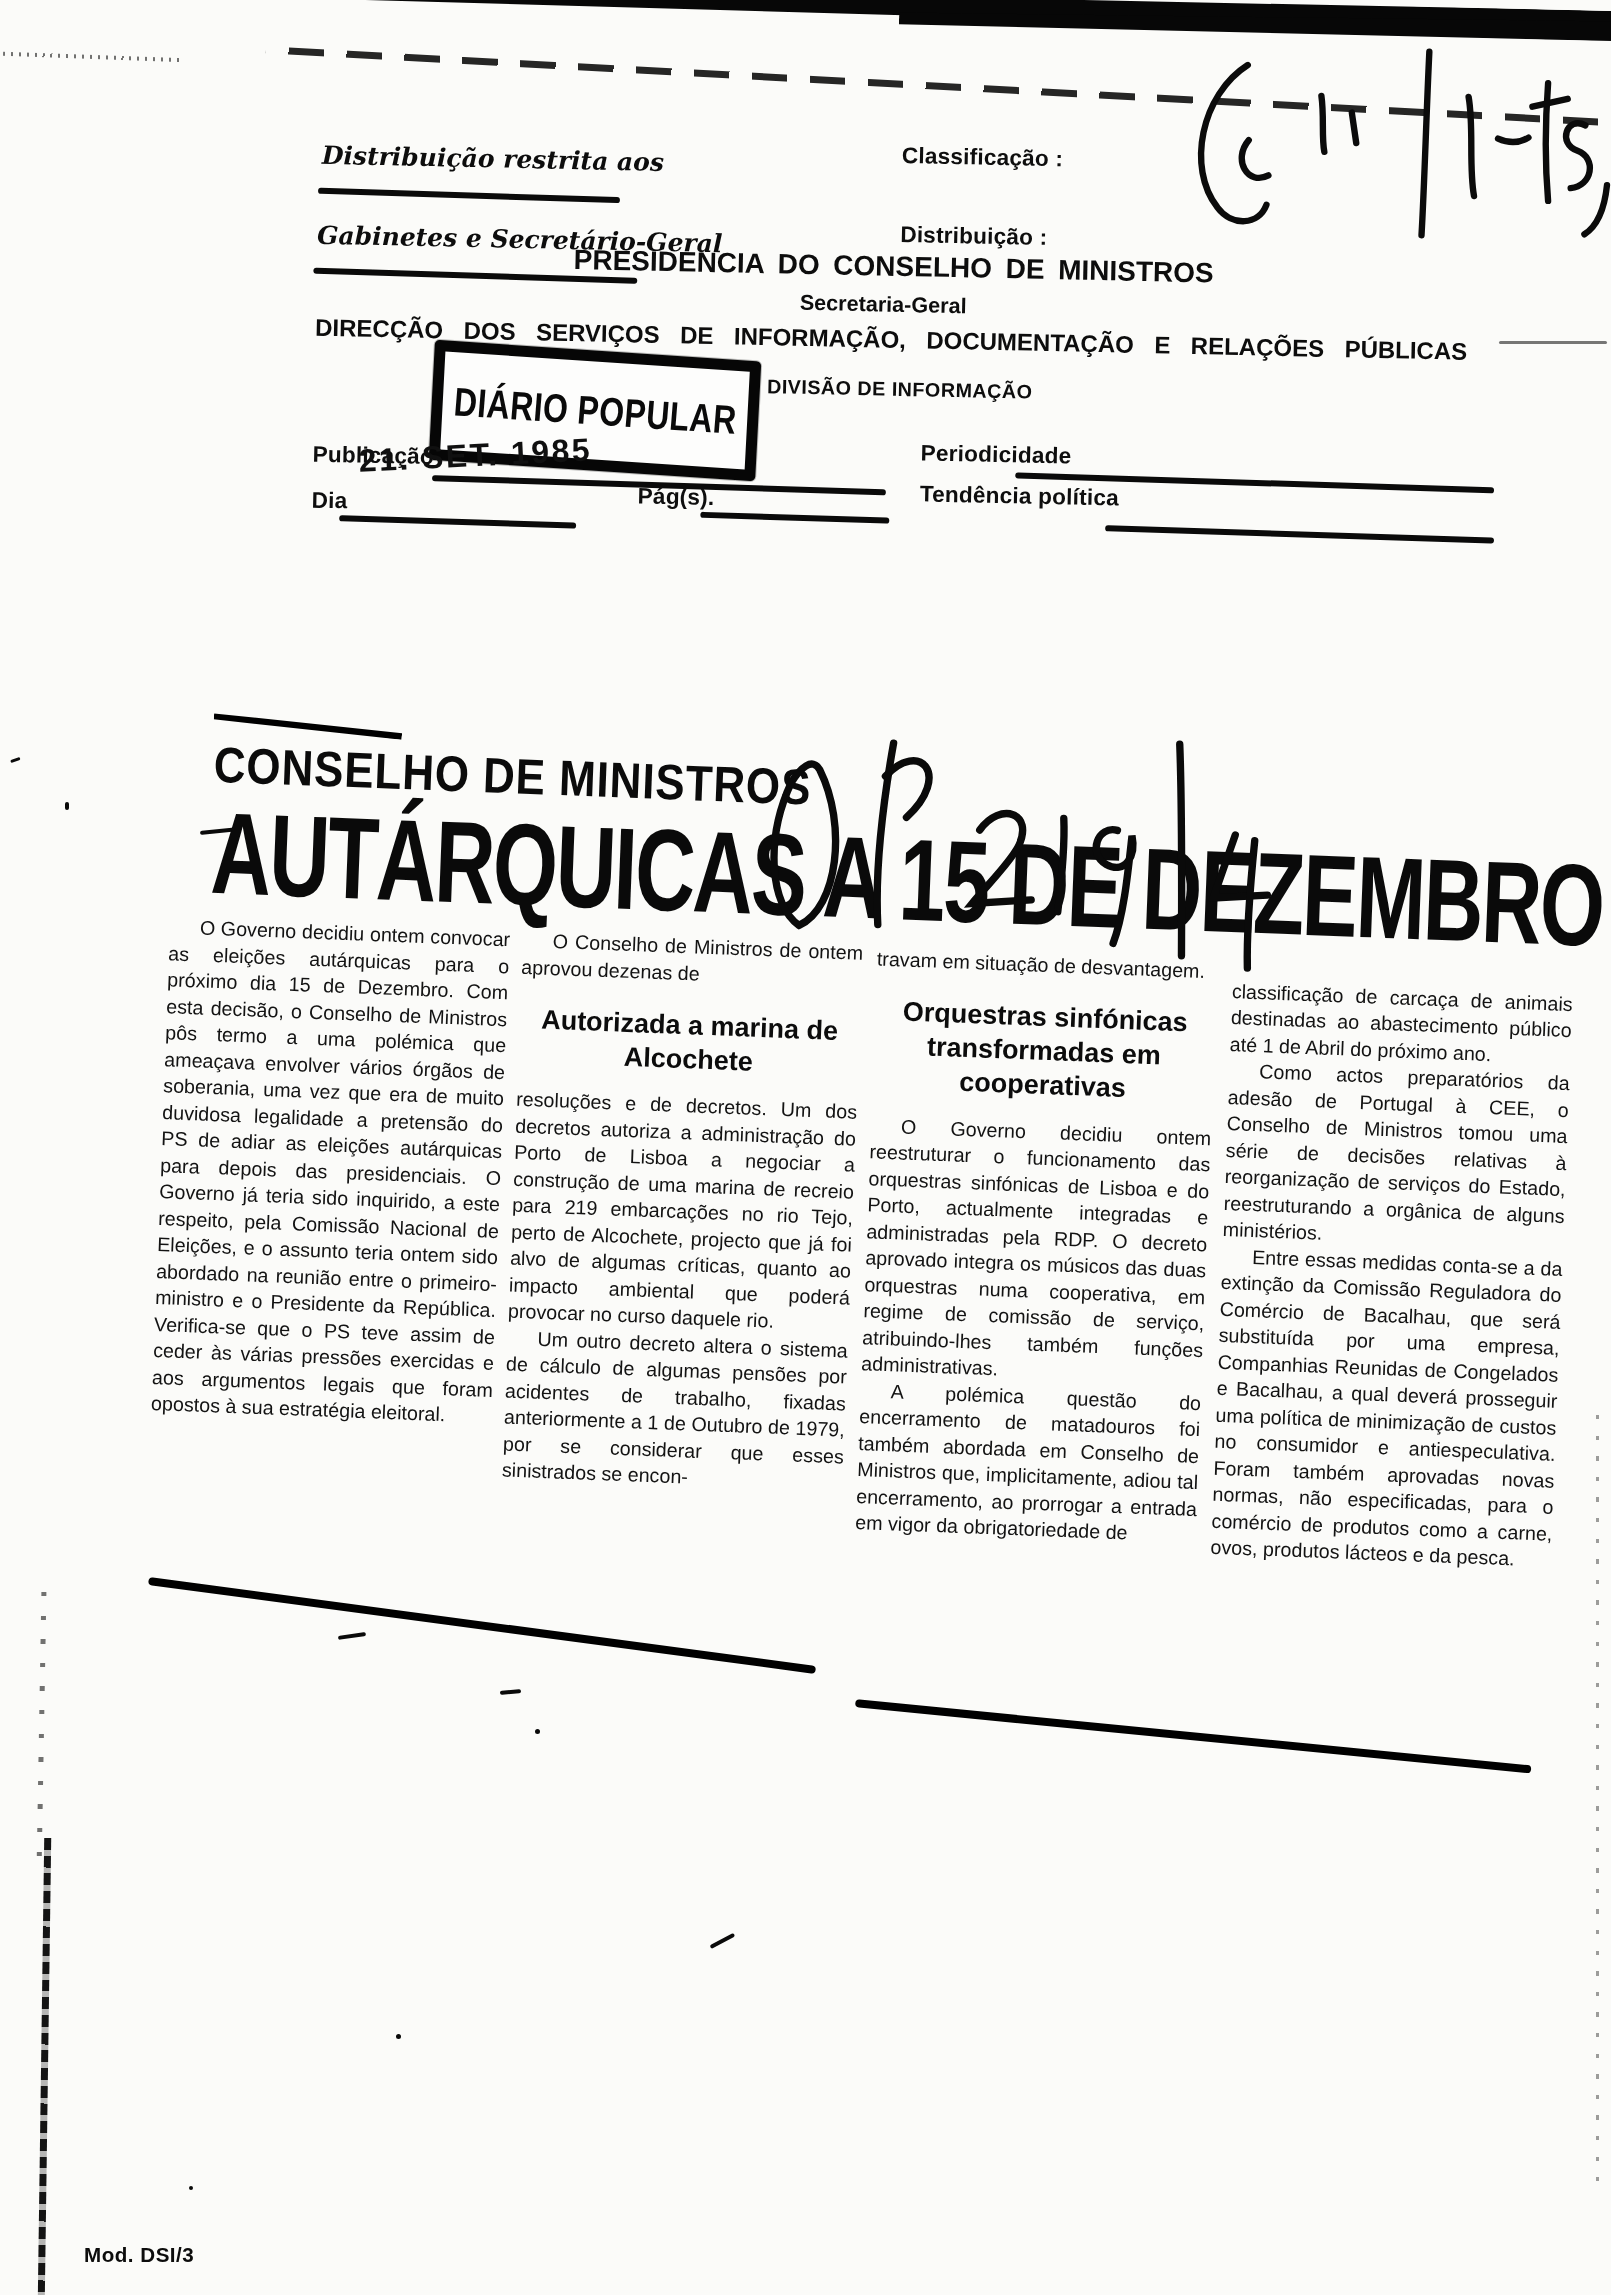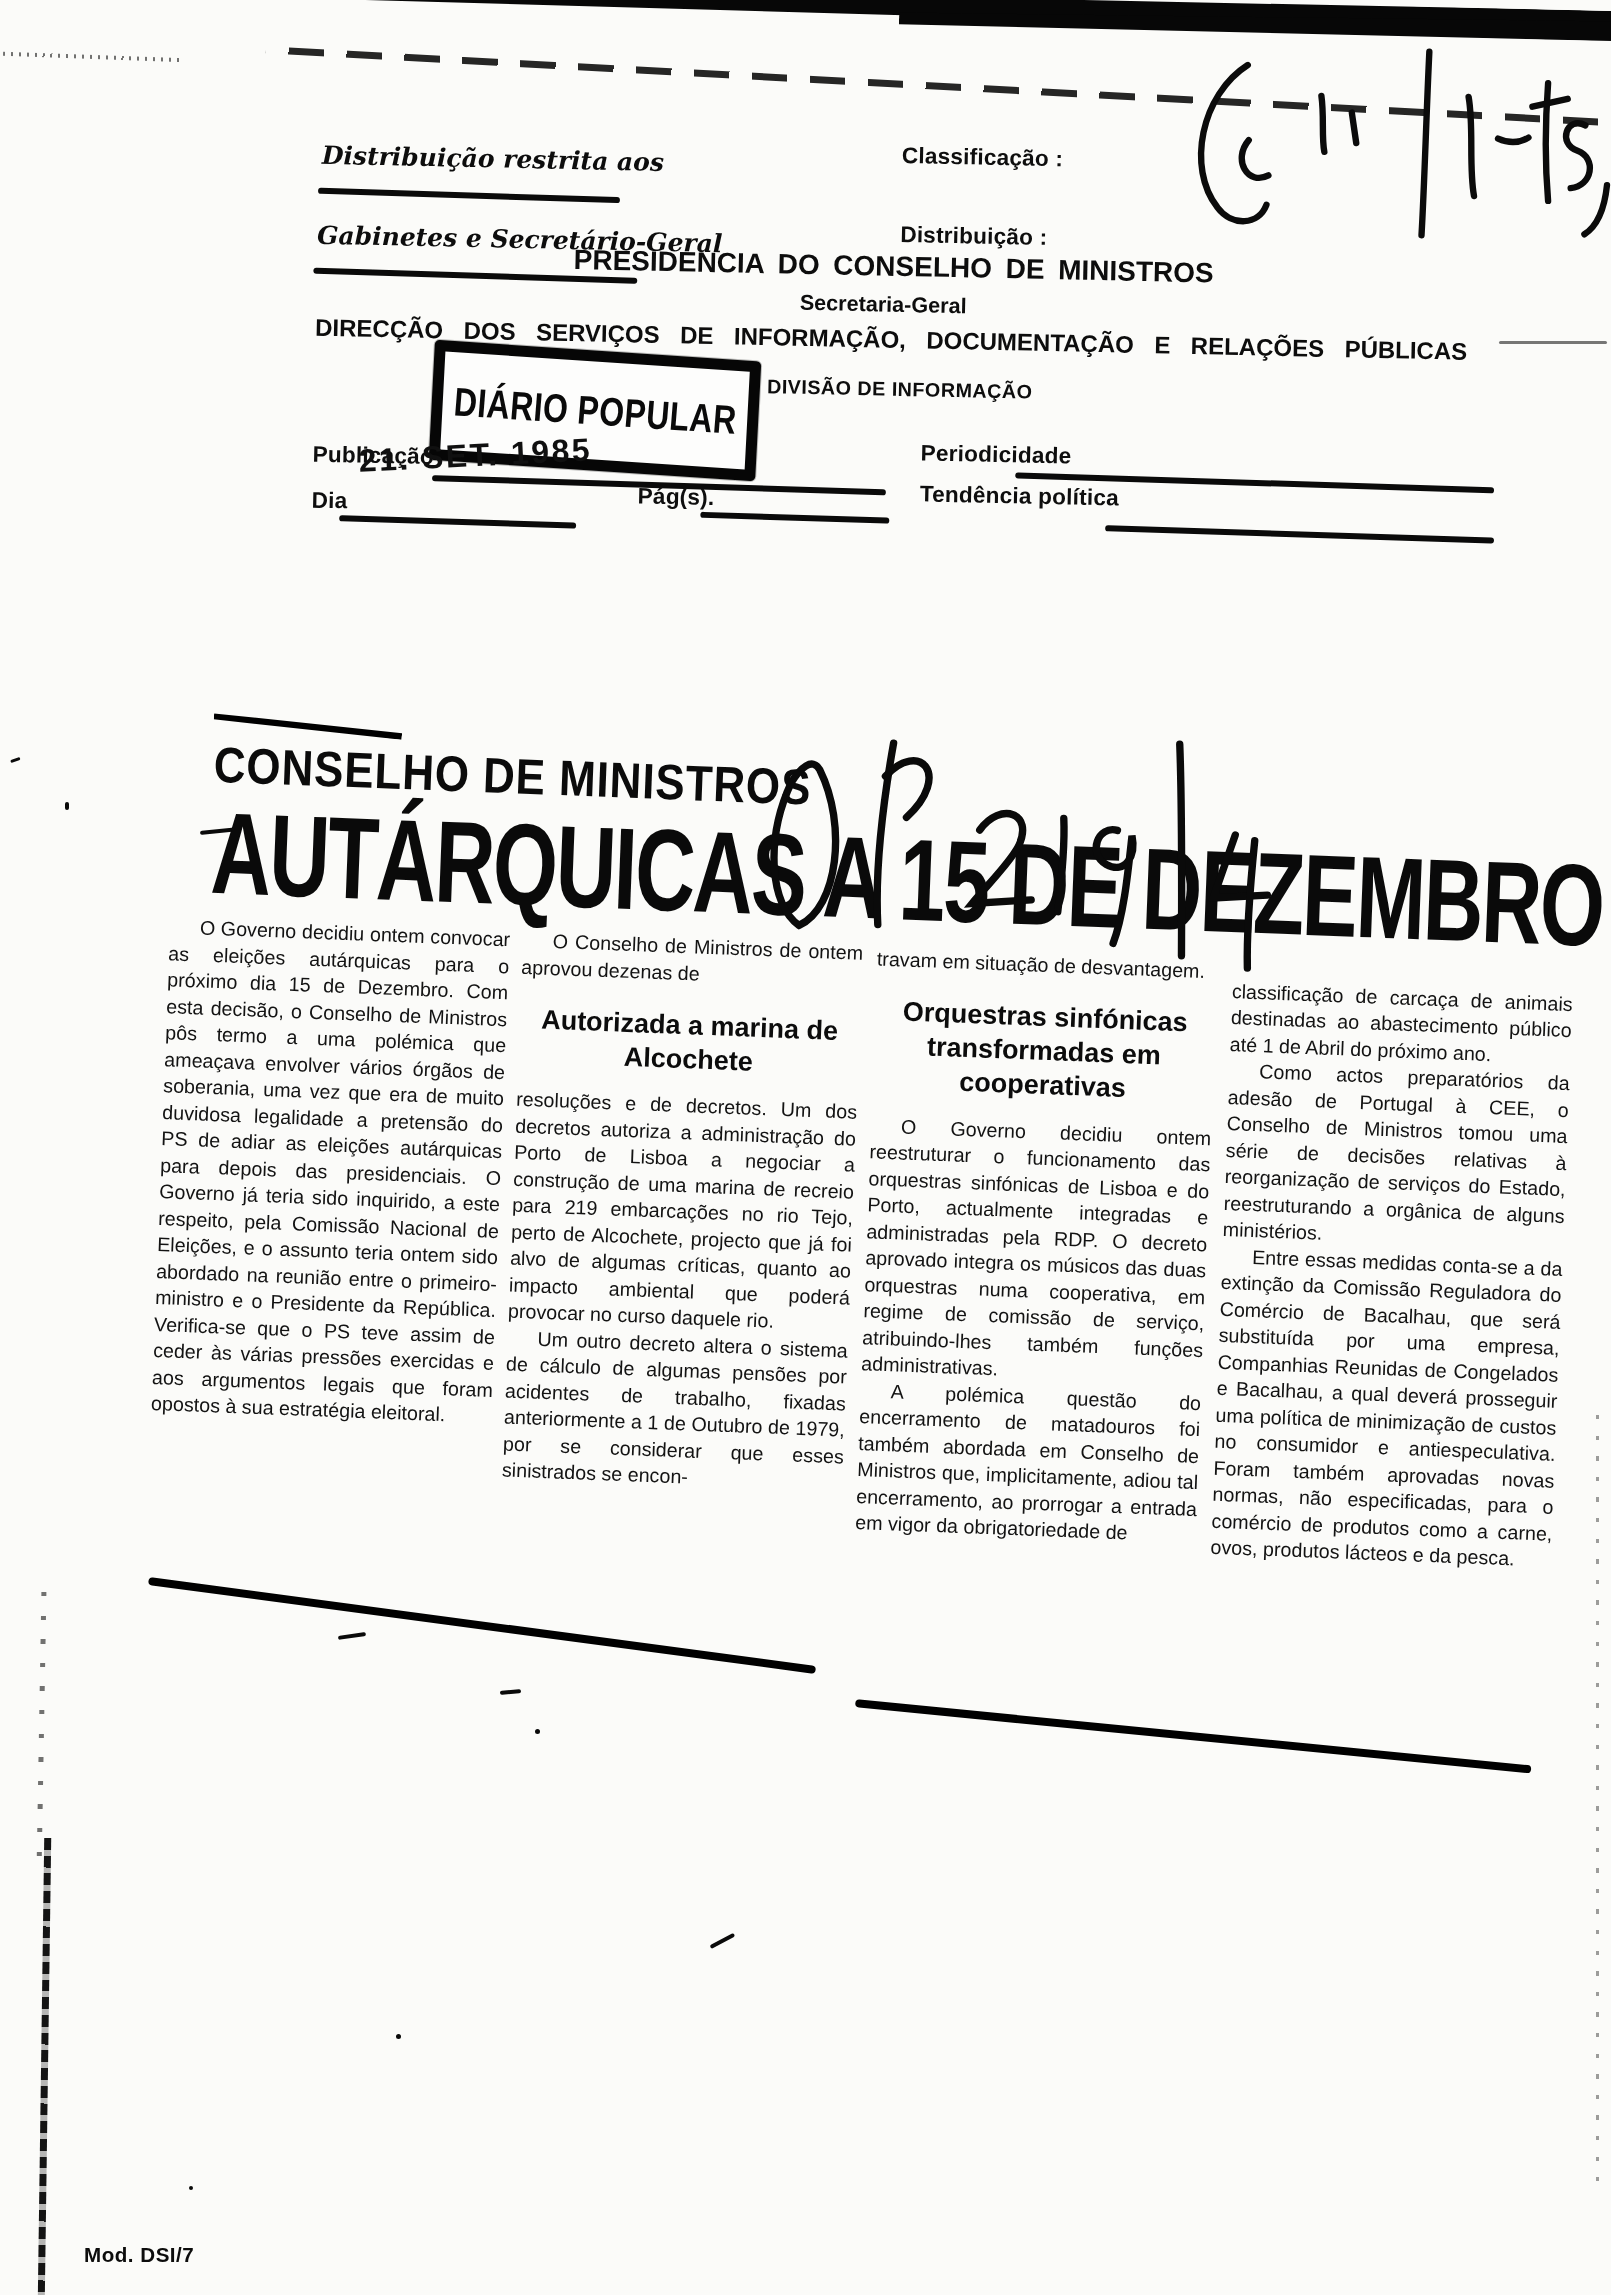--- a/index.html
+++ b/index.html
@@ -175,16 +175,16 @@
             <p class="ind">Como actos preparatórios da adesão de Portugal à CEE, o Conselho de Ministros tomou uma série de decisões relativas à reorganização de serviços do Estado, reestruturando a orgânica de alguns ministérios.</p>
             <p class="ind">Entre essas medidas conta-se a da extinção da Comissão Reguladora do Comércio de Bacalhau, que será substituída por uma empresa, Companhias Reunidas de Congelados e Bacalhau, a qual deverá prosseguir uma política de minimização de custos no consumidor e antiespeculativa. Foram também aprovadas novas normas, não especificadas, para o comércio de produtos como a carne, ovos, produtos lácteos e da pesca.</p>
           </div>
       </div>
     </div>
 
     <div class="cutA"></div>
     <div class="cutB"></div>
   </section>
 
-  <div class="mod">Mod. DSI/7</div>
+  <div class="mod">Mod. DSI/3</div>
 
 </div>
 
 
 </body></html>

